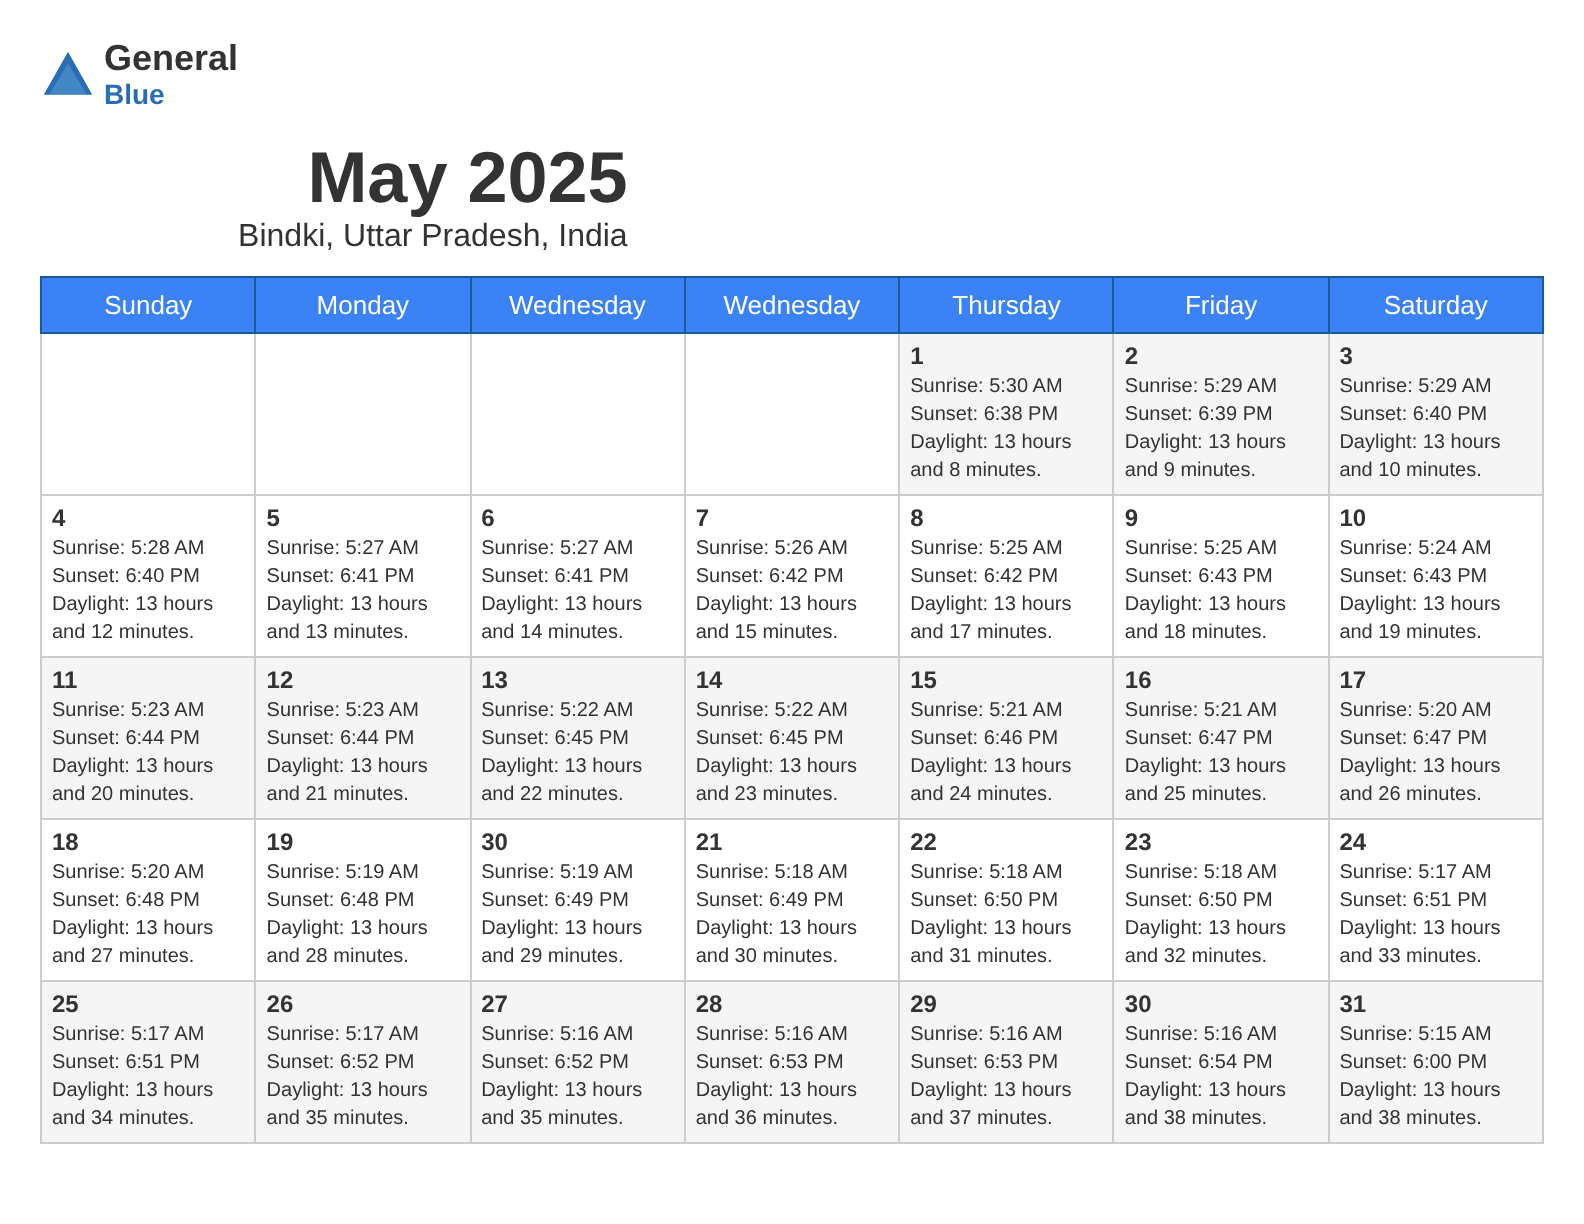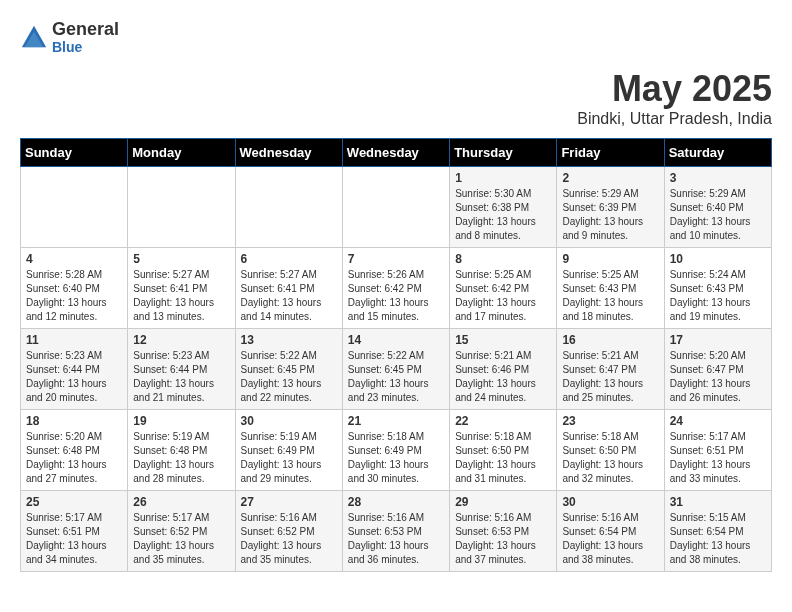--- a/index.html
+++ b/index.html
@@ -5,21 +5,20 @@
     * { margin: 0; padding: 0; box-sizing: border-box; }
     body {
       font-family: Arial, sans-serif;
       background: #fff;
       width: 792px;
       min-height: 612px;
       padding: 20px;
     }
     .header {
       display: flex;
-      justify-content: space-between;
       align-items: flex-start;
       margin-bottom: 10px;
     }
     .logo {
       display: flex;
       align-items: center;
       gap: 4px;
     }
     .logo-text {
       display: flex;
@@ -52,26 +51,26 @@
     .subtitle {
       font-size: 16px;
       color: #333;
     }
     table {
       width: 100%;
       border-collapse: collapse;
       table-layout: fixed;
     }
     thead tr th {
-      background: #000000;
+      background: #3b82f6;
       color: #fff;
       font-size: 13px;
-      font-weight: bold;
+      font-weight: normal;
       padding: 6px 4px;
-      text-align: left;
+      text-align: center;
       border: 1px solid #1a5a9a;
     }
     tbody tr td {
       border: 1px solid #ccc;
       vertical-align: top;
       padding: 4px 5px;
       font-size: 10.5px;
       color: #333;
       height: 80px;
       background: #fff;
@@ -350,19 +349,19 @@
         <td>
           <span class="day-num">30</span>
           <div class="day-info" style="white-space: pre-line;">Sunrise: 5:16 AM
 Sunset: 6:54 PM
 Daylight: 13 hours
 and 38 minutes.</div>
         </td>
         <td>
           <span class="day-num">31</span>
           <div class="day-info" style="white-space: pre-line;">Sunrise: 5:15 AM
-Sunset: 6:54 PM
+Sunset: 6:00 PM
 Daylight: 13 hours
 and 38 minutes.</div>
         </td>
       </tr>
     </tbody>
 </table>
 
 </body></html>

